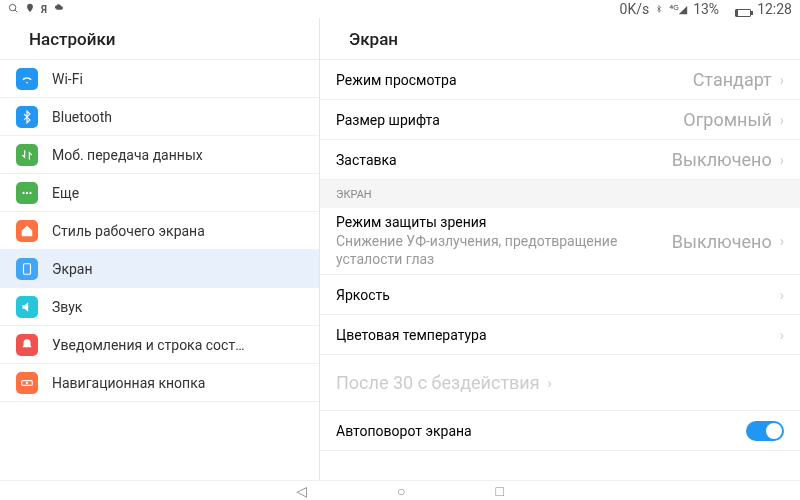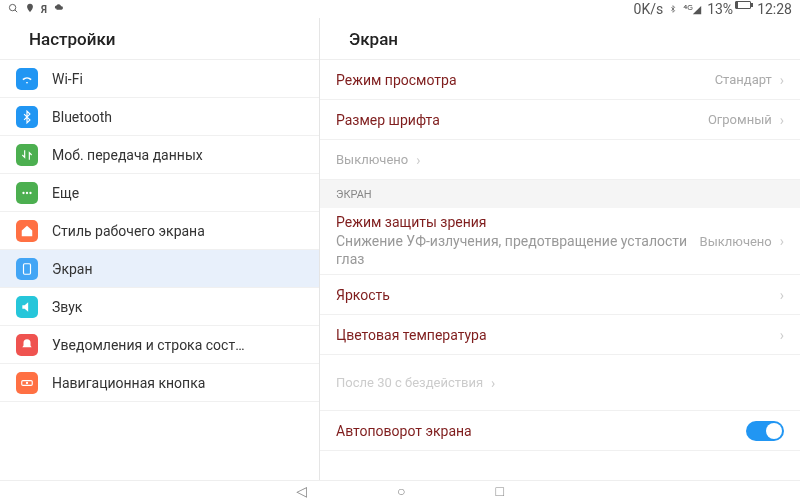--- a/index.html
+++ b/index.html
@@ -13,33 +13,33 @@
 .header{height:42px;display:flex;align-items:center;padding:0 29px;font-size:17px;font-weight:500;border-bottom:1px solid #eee;color:#222}
 .list{flex:1;overflow:hidden}
 .item{height:38px;display:flex;align-items:center;padding:0 16px;border-bottom:1px solid #f0f0f0;cursor:pointer}
 .item.selected{background:#e8f0fb}
 .icon{width:22px;height:22px;margin-right:14px;border-radius:5px;display:flex;align-items:center;justify-content:center}
 .icon svg{width:14px;height:14px;fill:#fff}
 .item-label{font-size:14px;color:#333;white-space:nowrap;overflow:hidden;text-overflow:ellipsis}
 .detail-item{min-height:40px;display:flex;align-items:center;padding:6px 16px;border-bottom:1px solid #f0f0f0;cursor:pointer}
 .detail-item.tall{min-height:56px}
 .detail-left{flex:1;min-width:0}
-.detail-title{font-size:14px;color:#7f1d1d}
+.detail-title{font-size:14px;color:#000000}
 .detail-sub{font-size:14px;color:#999;margin-top:2px;line-height:1.3}
-.detail-value{font-size:13px;color:#aaa;margin-right:8px;text-align:center}
+.detail-value{font-size:18px;color:#aaa;margin-right:8px;text-align:center}
 .chevron{color:#ccc;font-size:14px}
 .section-header{height:28px;background:#f5f5f5;display:flex;align-items:center;padding:0 16px;font-size:11px;color:#888}
 .disabled .detail-title{color:#bbb}
 .disabled .detail-sub{color:#ccc}
 .disabled .detail-value{color:#ccc}
 .toggle{width:38px;height:20px;border-radius:10px;background:#2196f3;position:relative}
 .toggle::after{content:"";position:absolute;width:16px;height:16px;background:#fff;border-radius:50%;top:2px;right:2px}
 .navbar{height:20px;border-top:1px solid #eee;display:flex;justify-content:center;align-items:center;gap:90px;color:#888}
 .navbar span{font-size:14px}
-.batt{display:inline-flex;align-items:flex-start;gap:2px}
+.batt{display:inline-flex;align-items:flex-end;gap:16px}
 .batt-icon{width:16px;height:8px;border:1px solid #555;border-radius:1px;position:relative}
 .batt-icon::after{content:"";position:absolute;right:-3px;top:1px;width:2px;height:4px;background:#555}
 .batt-fill{position:absolute;left:0;top:0;height:100%;width:13%;background:#555}
 </style>
 </head>
 <body>
 
 <div class="statusbar">
   <div class="sb-left">
     <span>
@@ -170,20 +170,23 @@
         <div class="chevron">›</div>
       </div>
       <div class="detail-item">
         <div class="detail-left">
             <div class="detail-title">Размер шрифта</div>
           </div>
         <div class="detail-value">Огромный</div>
         <div class="chevron">›</div>
       </div>
       <div class="detail-item">
+        <div class="detail-left">
+            <div class="detail-title">Заставка</div>
+          </div>
         <div class="detail-value">Выключено</div>
         <div class="chevron">›</div>
       </div>
       <div class="section-header">ЭКРАН</div>
       <div class="detail-item tall">
         <div class="detail-left">
           <div class="detail-title">Режим защиты зрения</div>
           <div class="detail-sub">Снижение УФ-излучения, предотвращение усталости глаз</div>
         </div>
         <div class="detail-value">Выключено</div>

